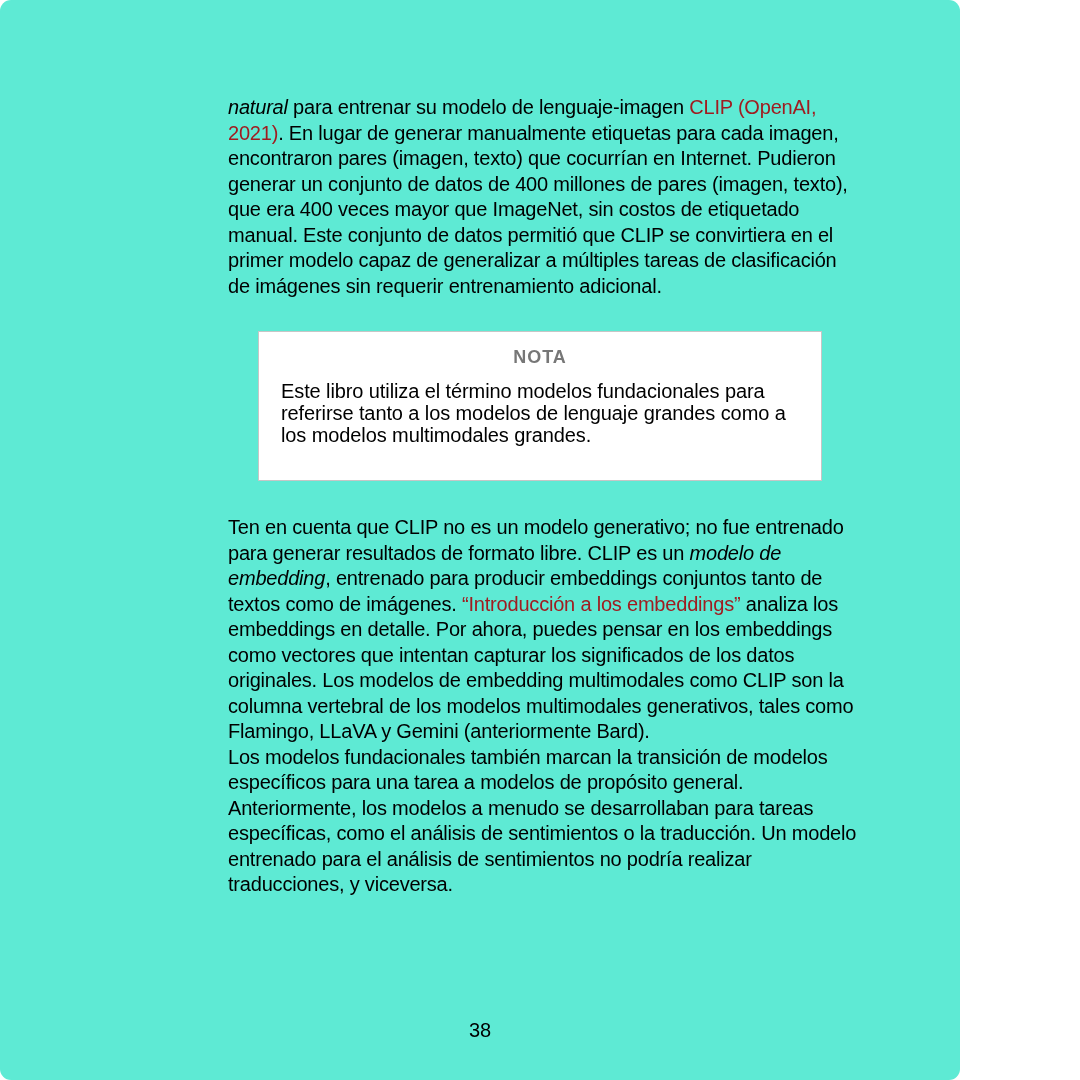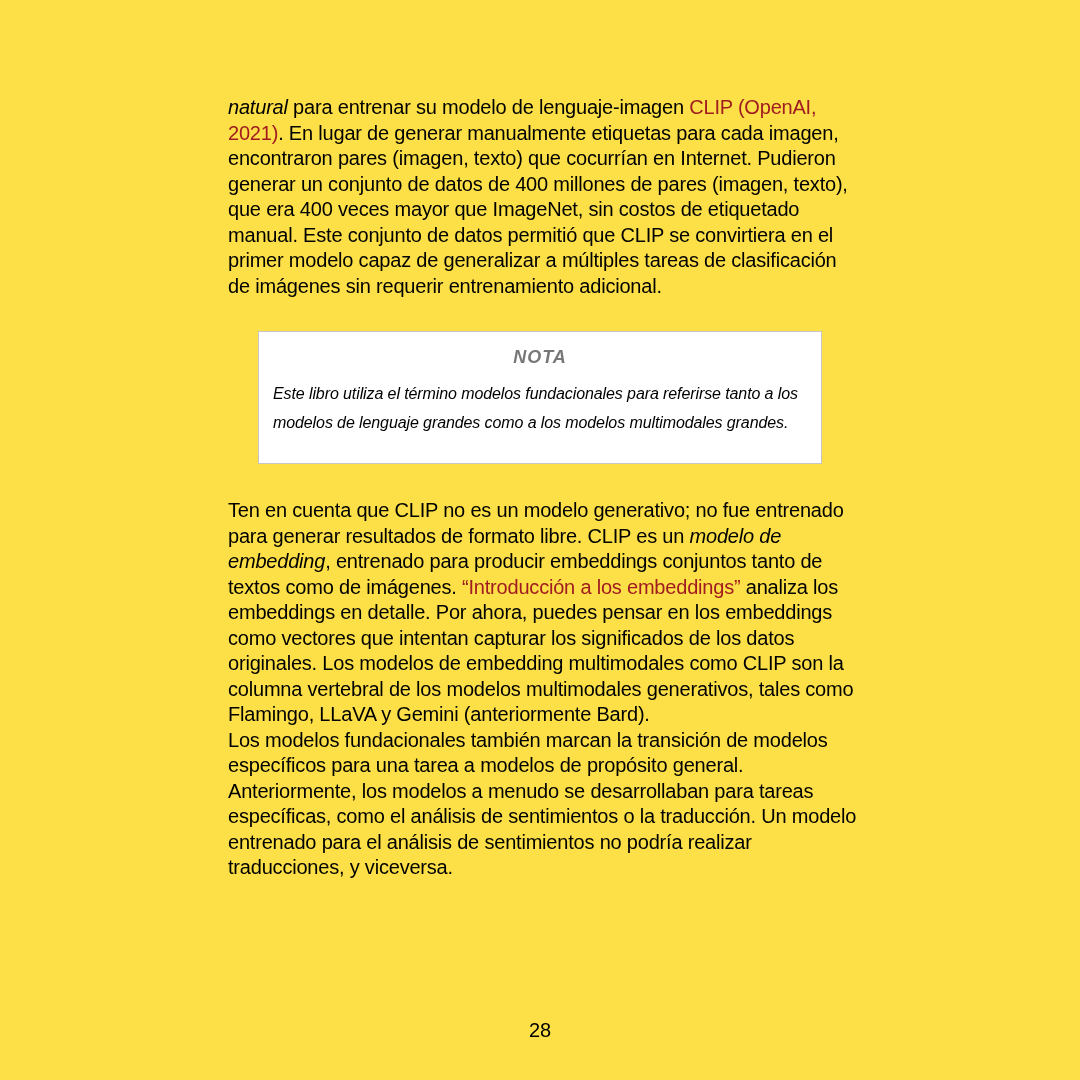--- a/index.html
+++ b/index.html
@@ -6,23 +6,24 @@
     margin: 0;
     padding: 0;
     width: 1080px;
     height: 1080px;
     background: #ffffff;
     font-family: "Liberation Sans", "DejaVu Sans", sans-serif;
     overflow: hidden;
   }
   .page {
     position: relative;
-    width: 1080px;
+    width: 960px;
     height: 1080px;
-    background: #fde047;
+    background: #5eead4;
+    border-radius: 11px;
   }
   .content {
     position: absolute;
     left: 228px;
     top: 95px;
     width: 632px;
     color: #000000;
   }
   .body-text {
     margin: 0;
@@ -41,35 +42,34 @@
     text-decoration: none;
     cursor: pointer;
   }
   .note-box {
     box-sizing: border-box;
     width: 564px;
     margin: 32px 0 34px 30px;
     border: 1px solid #c6c6c6;
     padding: 14px 10px 22px 10px;
     background: #ffffff;
-    font-style: italic;
   }
   .note-title {
     text-align: center;
     color: #777777;
     font-weight: bold;
     font-size: 18px;
     line-height: 22px;
     letter-spacing: 1px;
     margin-bottom: 11px;
   }
   .note-body {
-    margin: 4px;
-    font-size: 16px;
-    line-height: 29px;
+    margin: 12px;
+    font-size: 20px;
+    line-height: 22px;
     color: #000000;
     letter-spacing: -0.1px;
   }
   .page-number {
     position: absolute;
     left: 0;
     right: 0;
     top: 1019px;
     text-align: center;
     font-size: 20px;
@@ -88,14 +88,14 @@
       <div class="note-title">NOTA</div>
       <p class="note-body">Este libro utiliza el término modelos fundacionales para referirse tanto a los modelos de lenguaje grandes como a los modelos multimodales grandes.</p>
     </div>
 
     <p class="body-text"><span>Ten en cuenta que CLIP no es un modelo generativo; no fue entrenado para generar resultados de formato libre. CLIP es un </span><span class="it">modelo de embedding</span><span>, entrenado para producir embeddings conjuntos tanto de textos como de imágenes. </span><a class="link">“Introducción a los embeddings”</a><span> analiza los embeddings en detalle. Por ahora, puedes pensar en los embeddings como vectores que intentan capturar los significados de los datos originales. Los modelos de embedding multimodales como CLIP son la columna vertebral de los modelos multimodales generativos, tales como Flamingo, LLaVA y Gemini (anteriormente Bard).</span></p>
 
     <p class="body-text spaced"><span>Los modelos fundacionales también marcan la transición de modelos específicos para una tarea a modelos de propósito general. Anteriormente, los modelos a menudo se desarrollaban para tareas específicas, como el análisis de sentimientos o la traducción. Un modelo entrenado para el análisis de sentimientos no podría realizar traducciones, y viceversa.</span></p>
 
   </div>
 
-  <div class="page-number">28</div>
+  <div class="page-number">38</div>
 </div>
 
 </body></html>

